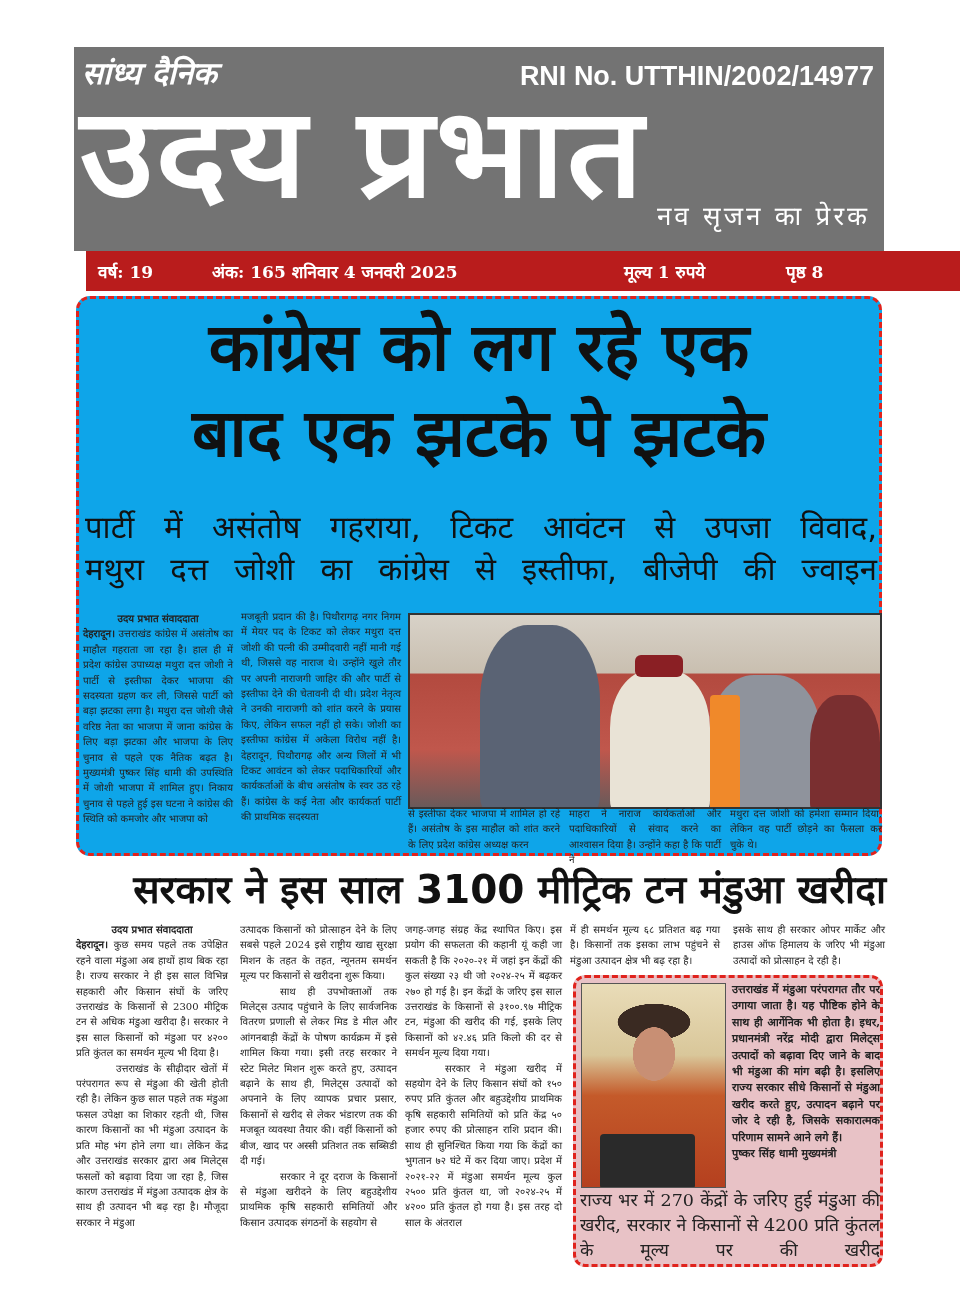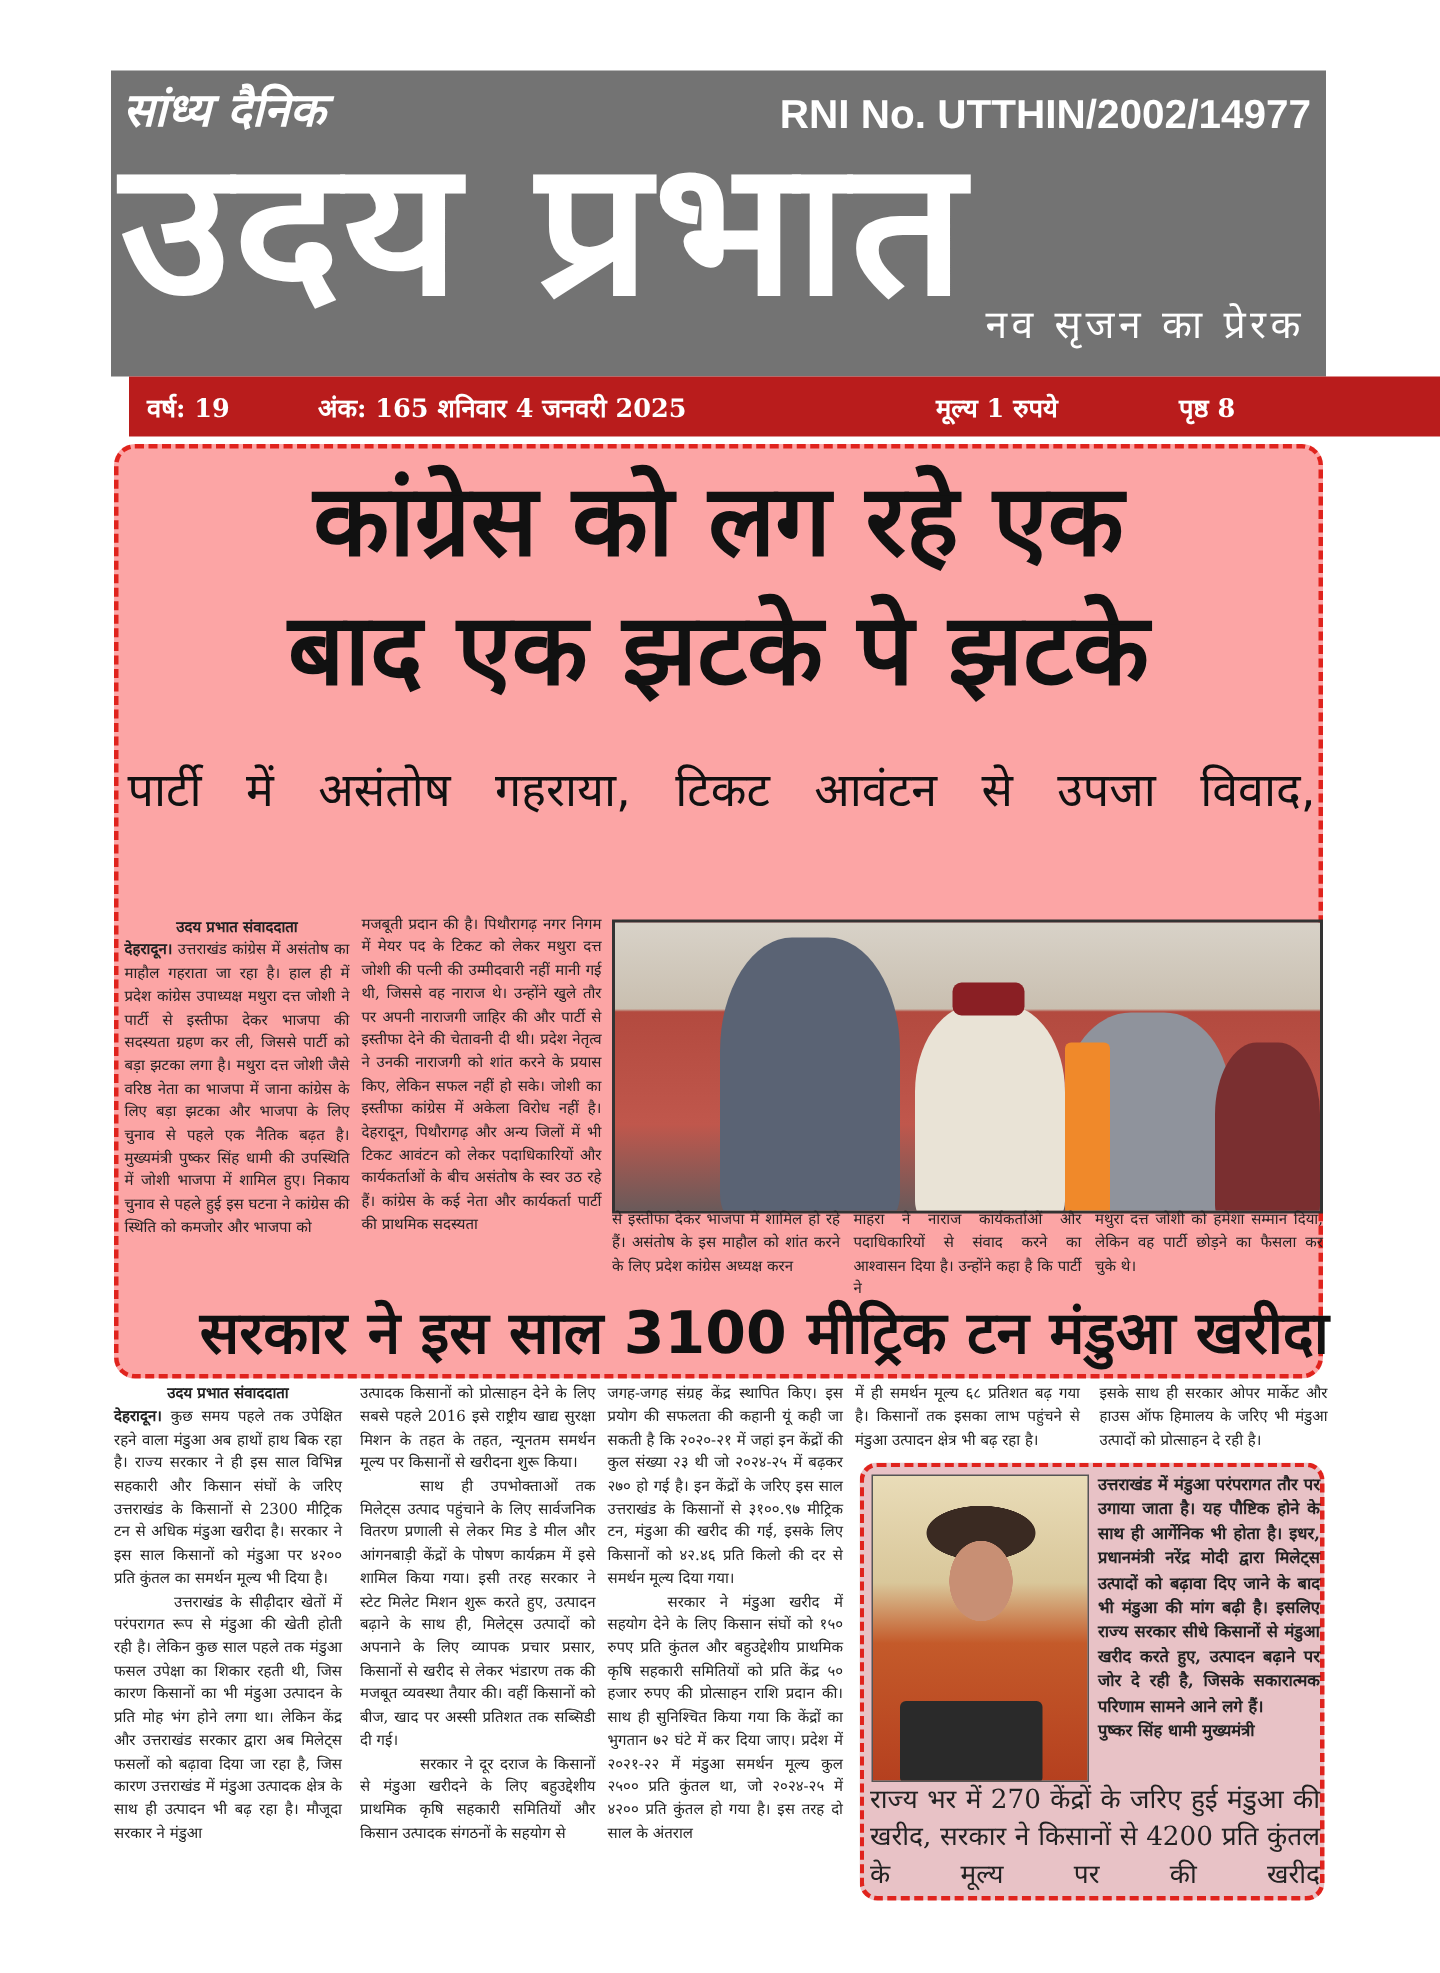--- a/index.html
+++ b/index.html
@@ -10,21 +10,21 @@
   .masthead { position: absolute; left: 74px; top: 47px; width: 810px; height: 204px; background: #737373; color: #fff; }
   .mh-tag { position: absolute; left: 8px; top: 4px; font-family: "DejaVu Sans", sans-serif; font-weight: bold; font-style: italic; font-size: 31px; letter-spacing: 0px; }
   .mh-rni { position: absolute; right: 10px; top: 14px; font-family: "Liberation Sans", sans-serif; font-weight: bold; font-size: 27px; }
   .mh-title { position: absolute; left: 6px; top: 36px; font-family: "DejaVu Sans", sans-serif; font-weight: bold; font-size: 124px; line-height: 140px; letter-spacing: 2px; transform: scaleX(1.08); transform-origin: left; }
   .mh-slogan { position: absolute; right: 14px; top: 150px; font-family: "DejaVu Sans", sans-serif; font-size: 26px; letter-spacing: 3px; }
 
   .infobar { position: absolute; left: 86px; top: 251px; width: 956px; height: 40px; background: #b91c1c; color: #fff; font-family: "DejaVu Serif", serif; font-weight: bold; font-size: 17px; }
   .infobar span { position: absolute; top: 9px; white-space: nowrap; }
 
   
-  .story1 { position: absolute; left: 76px; top: 296px; width: 806px; height: 623px; background: #fca5a5; border: 3px dashed #e0231d; border-radius: 14px; }
+  .story1 { position: absolute; left: 76px; top: 296px; width: 806px; height: 560px; background: #0ea5e9; border: 3px dashed #e0231d; border-radius: 14px; }
   .headline1 { position: absolute; left: 0; width: 100%; text-align: center; font-family: "DejaVu Sans", sans-serif; font-weight: bold; font-size: 66px; line-height: 86px; color: #111; }
   .subhead1 { position: absolute; left: 6px; width: 792px; text-align: justify; text-align-last: justify; font-family: "DejaVu Sans", sans-serif; font-size: 31px; line-height: 40px; color: #111; white-space: nowrap; }
   .col { position: absolute; font-family: "DejaVu Serif", serif; font-size: 10px; line-height: 15.4px; color: #222; text-align: justify; }
   .byline { display: block; text-align: center; font-weight: bold; }
   .dateline { font-weight: bold; }
   .indent { display: block; text-indent: 40px; }
 
   .photo1 { position: absolute; left: 329px; top: 314px; width: 474px; height: 196px; border: 2px solid #333; overflow: hidden;
     background:
       radial-gradient(ellipse 60px 70px at 270px 120px, #2b7a3a 0 40%, transparent 41%),
@@ -62,20 +62,21 @@
   <span style="left:12px">वर्ष: 19</span>
   <span style="left:126px">अंक: 165 शनिवार 4 जनवरी 2025</span>
   <span style="left:538px">मूल्य 1 रुपये</span>
   <span style="left:700px">पृष्ठ 8</span>
 </div>
 
 <div class="story1">
   <div class="headline1" style="top:6px">कांग्रेस को लग रहे एक</div>
   <div class="headline1" style="top:92px">बाद एक झटके पे झटके</div>
   <div class="subhead1" style="top:208px">पार्टी में असंतोष गहराया, टिकट आवंटन से उपजा विवाद,</div>
+  <div class="subhead1" style="top:250px">मथुरा दत्त जोशी का कांग्रेस से इस्तीफा, बीजेपी की ज्वाइन</div>
 
   <div class="col" style="left:4px; top:312px; width:150px;">
     <span class="byline">उदय प्रभात संवाददाता</span>
     <span class="dateline">देहरादून।</span>
     <span>उत्तराखंड कांग्रेस में असंतोष का माहौल गहराता जा रहा है। हाल ही में प्रदेश कांग्रेस उपाध्यक्ष मथुरा दत्त जोशी ने पार्टी से इस्तीफा देकर भाजपा की सदस्यता ग्रहण कर ली, जिससे पार्टी को बड़ा झटका लगा है। मथुरा दत्त जोशी जैसे वरिष्ठ नेता का भाजपा में जाना कांग्रेस के लिए बड़ा झटका और भाजपा के लिए चुनाव से पहले एक नैतिक बढ़त है। मुख्यमंत्री पुष्कर सिंह धामी की उपस्थिति में जोशी भाजपा में शामिल हुए। निकाय चुनाव से पहले हुई इस घटना ने कांग्रेस की स्थिति को कमजोर और भाजपा को</span>
   </div>
   <div class="col" style="left:162px; top:310px; width:160px;">मजबूती प्रदान की है। पिथौरागढ़ नगर निगम में मेयर पद के टिकट को लेकर मथुरा दत्त जोशी की पत्नी की उम्मीदवारी नहीं मानी गई थी, जिससे वह नाराज थे। उन्होंने खुले तौर पर अपनी नाराजगी जाहिर की और पार्टी से इस्तीफा देने की चेतावनी दी थी। प्रदेश नेतृत्व ने उनकी नाराजगी को शांत करने के प्रयास किए, लेकिन सफल नहीं हो सके। जोशी का इस्तीफा कांग्रेस में अकेला विरोध नहीं है। देहरादून, पिथौरागढ़ और अन्य जिलों में भी टिकट आवंटन को लेकर पदाधिकारियों और कार्यकर्ताओं के बीच असंतोष के स्वर उठ रहे हैं। कांग्रेस के कई नेता और कार्यकर्ता पार्टी की प्राथमिक सदस्यता</div>
 
   <div class="photo1">
     <div class="fig" style="left:70px; top:10px; width:120px; height:190px; background:#5a6374;"></div>
@@ -94,21 +95,21 @@
 <div class="hl2">सरकार ने इस साल 3100 मीट्रिक टन मंडुआ खरीदा</div>
 
 <div class="story2col" style="left:76px; top:922px; width:152px;">
   <span class="byline">उदय प्रभात संवाददाता</span>
   <span class="dateline">देहरादून।</span>
   <span>कुछ समय पहले तक उपेक्षित रहने वाला मंडुआ अब हाथों हाथ बिक रहा है। राज्य सरकार ने ही इस साल विभिन्न सहकारी और किसान संघों के जरिए उत्तराखंड के किसानों से 2300 मीट्रिक टन से अधिक मंडुआ खरीदा है। सरकार ने इस साल किसानों को मंडुआ पर ४२०० प्रति कुंतल का समर्थन मूल्य भी दिया है।</span>
   <span class="indent">उत्तराखंड के सीढ़ीदार खेतों में परंपरागत रूप से मंडुआ की खेती होती रही है। लेकिन कुछ साल पहले तक मंडुआ फसल उपेक्षा का शिकार रहती थी, जिस कारण किसानों का भी मंडुआ उत्पादन के प्रति मोह भंग होने लगा था। लेकिन केंद्र और उत्तराखंड सरकार द्वारा अब मिलेट्स फसलों को बढ़ावा दिया जा रहा है, जिस कारण उत्तराखंड में मंडुआ उत्पादक क्षेत्र के साथ ही उत्पादन भी बढ़ रहा है। मौजूदा सरकार ने मंडुआ</span>
 </div>
 
 <div class="story2col" style="left:240px; top:922px; width:157px;">
-  <span>उत्पादक किसानों को प्रोत्साहन देने के लिए सबसे पहले 2016 इसे राष्ट्रीय खाद्य सुरक्षा मिशन के तहत के तहत, न्यूनतम समर्थन मूल्य पर किसानों से खरीदना शुरू किया।</span>
+  <span>उत्पादक किसानों को प्रोत्साहन देने के लिए सबसे पहले 2024 इसे राष्ट्रीय खाद्य सुरक्षा मिशन के तहत के तहत, न्यूनतम समर्थन मूल्य पर किसानों से खरीदना शुरू किया।</span>
   <span class="indent">साथ ही उपभोक्ताओं तक मिलेट्स उत्पाद पहुंचाने के लिए सार्वजनिक वितरण प्रणाली से लेकर मिड डे मील और आंगनबाड़ी केंद्रों के पोषण कार्यक्रम में इसे शामिल किया गया। इसी तरह सरकार ने स्टेट मिलेट मिशन शुरू करते हुए, उत्पादन बढ़ाने के साथ ही, मिलेट्स उत्पादों को अपनाने के लिए व्यापक प्रचार प्रसार, किसानों से खरीद से लेकर भंडारण तक की मजबूत व्यवस्था तैयार की। वहीं किसानों को बीज, खाद पर अस्सी प्रतिशत तक सब्सिडी दी गई।</span>
   <span class="indent">सरकार ने दूर दराज के किसानों से मंडुआ खरीदने के लिए बहुउद्देशीय प्राथमिक कृषि सहकारी समितियों और किसान उत्पादक संगठनों के सहयोग से</span>
 </div>
 
 <div class="story2col" style="left:405px; top:922px; width:157px;">
   <span>जगह-जगह संग्रह केंद्र स्थापित किए। इस प्रयोग की सफलता की कहानी यूं कही जा सकती है कि २०२०-२१ में जहां इन केंद्रों की कुल संख्या २३ थी जो २०२४-२५ में बढ़कर २७० हो गई है। इन केंद्रों के जरिए इस साल उत्तराखंड के किसानों से ३१००.९७ मीट्रिक टन, मंडुआ की खरीद की गई, इसके लिए किसानों को ४२.४६ प्रति किलो की दर से समर्थन मूल्य दिया गया।</span>
   <span class="indent">सरकार ने मंडुआ खरीद में सहयोग देने के लिए किसान संघों को १५० रुपए प्रति कुंतल और बहुउद्देशीय प्राथमिक कृषि सहकारी समितियों को प्रति केंद्र ५० हजार रुपए की प्रोत्साहन राशि प्रदान की। साथ ही सुनिश्चित किया गया कि केंद्रों का भुगतान ७२ घंटे में कर दिया जाए। प्रदेश में २०२१-२२ में मंडुआ समर्थन मूल्य कुल २५०० प्रति कुंतल था, जो २०२४-२५ में ४२०० प्रति कुंतल हो गया है। इस तरह दो साल के अंतराल</span>
 </div>
 
 <div class="story2col" style="left:570px; top:922px; width:150px;">में ही समर्थन मूल्य ६८ प्रतिशत बढ़ गया है। किसानों तक इसका लाभ पहुंचने से मंडुआ उत्पादन क्षेत्र भी बढ़ रहा है।</div>

